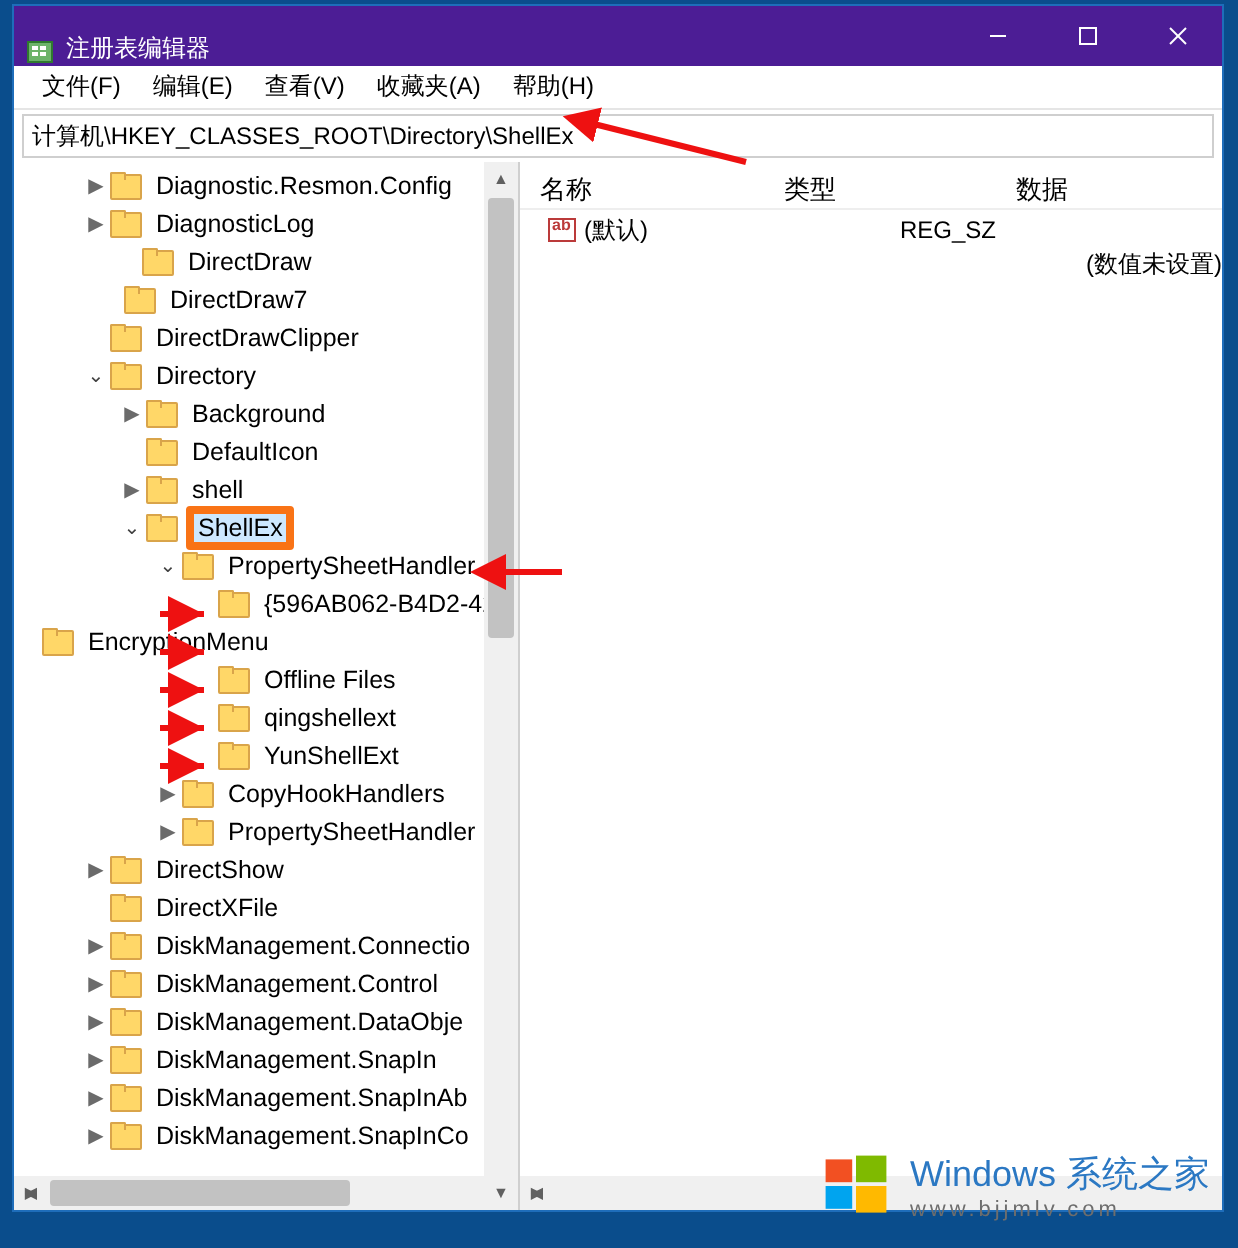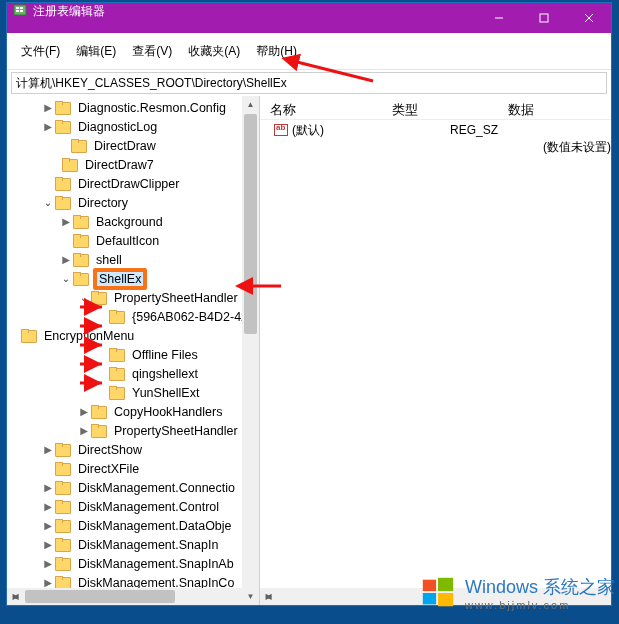--- a/index.html
+++ b/index.html
@@ -1,25 +1,25 @@
 <!DOCTYPE html>
 <html><head>
 <meta charset="utf-8">
 <style>
 * { margin: 0; padding: 0; box-sizing: border-box; font-family: "Microsoft YaHei", "Segoe UI", sans-serif; }
 body { background: #0a4d8c; width: 619px; height: 624px; overflow: hidden; position: relative; }
 .window { position: absolute; left: 6px; top: 2px; width: 606px; height: 604px; background: #fff; border: 1px solid #1e6dba; display: flex; flex-direction: column; }
-.titlebar { height: 30px; background: #a21caf; display: flex; align-items: flex-start; color: #fff; font-size: 12px; }
+.titlebar { height: 30px; background: #4c1d95; display: flex; align-items: flex-end; color: #fff; font-size: 12px; }
 .titlebar .icon-slot { width: 26px; display: flex; justify-content: center; }
 .titlebar .title { flex: 1; }
 .winbtns { display: flex; height: 100%; }
 .winbtn { width: 45px; display: flex; align-items: center; justify-content: center; }
 .winbtn.close { background: transparent; }
 .winbtn svg { width: 10px; height: 10px; stroke: #fff; stroke-width: 1; fill: none; }
-.menubar { height: 37px; background: #fff; border-bottom: 1px solid #e5e5e5; display: flex; align-items: center; font-size: 12px; padding-left: 6px; }
+.menubar { height: 22px; background: #fff; border-bottom: 1px solid #e5e5e5; display: flex; align-items: center; font-size: 12px; padding-left: 6px; }
 .menuitem { padding: 2px 8px; cursor: default; }
 .addressbar { height: 22px; border: 1px solid #cfcfcf; margin: 2px 4px; display: flex; align-items: center; font-size: 12px; padding: 0 4px; background: #fff; }
 .main { flex: 1; display: flex; overflow: hidden; }
 .tree { width: 253px; border-right: 1px solid #cfcfcf; overflow: hidden; position: relative; font-size: 12.5px; background: #fff; }
 .tree-inner { padding: 2px 0; }
 .node { display: flex; align-items: center; height: 19px; white-space: nowrap; position: relative; }
 .chev { width: 14px; display: flex; justify-content: center; align-items: center; color: #6b6b6b; font-size: 10px; }
 .chev.open { color: #404040; }
 .folder { width: 16px; height: 14px; margin-right: 4px; position: relative; }
 .folder::before { content: ""; position: absolute; left: 0; top: 1px; width: 14px; height: 11px; background: #ffd768; border: 1px solid #d9a44a; border-radius: 1px; }
@@ -41,21 +41,21 @@
 .strico { width: 14px; height: 12px; background: #fff; border: 1px solid #bb3a3a; position: relative; }
 .strico::after { content: "ab"; position: absolute; left: 1px; top: -2px; font-size: 8px; color: #bb3a3a; font-weight: bold; }
 .scroll-v { position: absolute; right: 0; top: 0; bottom: 0; width: 17px; background: #f0f0f0; }
 .scroll-thumb { position: absolute; left: 2px; right: 2px; top: 18px; height: 220px; background: #c2c2c2; border-radius: 2px; }
 .scroll-arrow { position: absolute; left: 0; right: 0; height: 17px; display: flex; align-items: center; justify-content: center; color: #606060; font-size: 8px; }
 .scroll-arrow.up { top: 0; }
 .scroll-arrow.down { bottom: 0; }
 .scroll-h { position: absolute; left: 0; right: 17px; bottom: 0; height: 17px; background: #f0f0f0; }
 .red-arrow { position: absolute; pointer-events: none; }
 .red-arrow svg { overflow: visible; }
-.watermark { position: absolute; right: 4px; bottom: 12px; display: flex; align-items: center; gap: 8px; }
+.watermark { position: absolute; right: 14px; bottom: 12px; display: flex; align-items: center; gap: 8px; }
 .wmlogo { width: 38px; height: 38px; }
 .wmtext { display: flex; flex-direction: column; }
 .wm1 { font-size: 18px; color: #2b78c3; font-weight: 500; }
 .wm2 { font-size: 11px; color: #6d6d6d; letter-spacing: 2px; }
 </style>
 </head>
 <body>
 
 <div class="window">
   <div class="titlebar">

